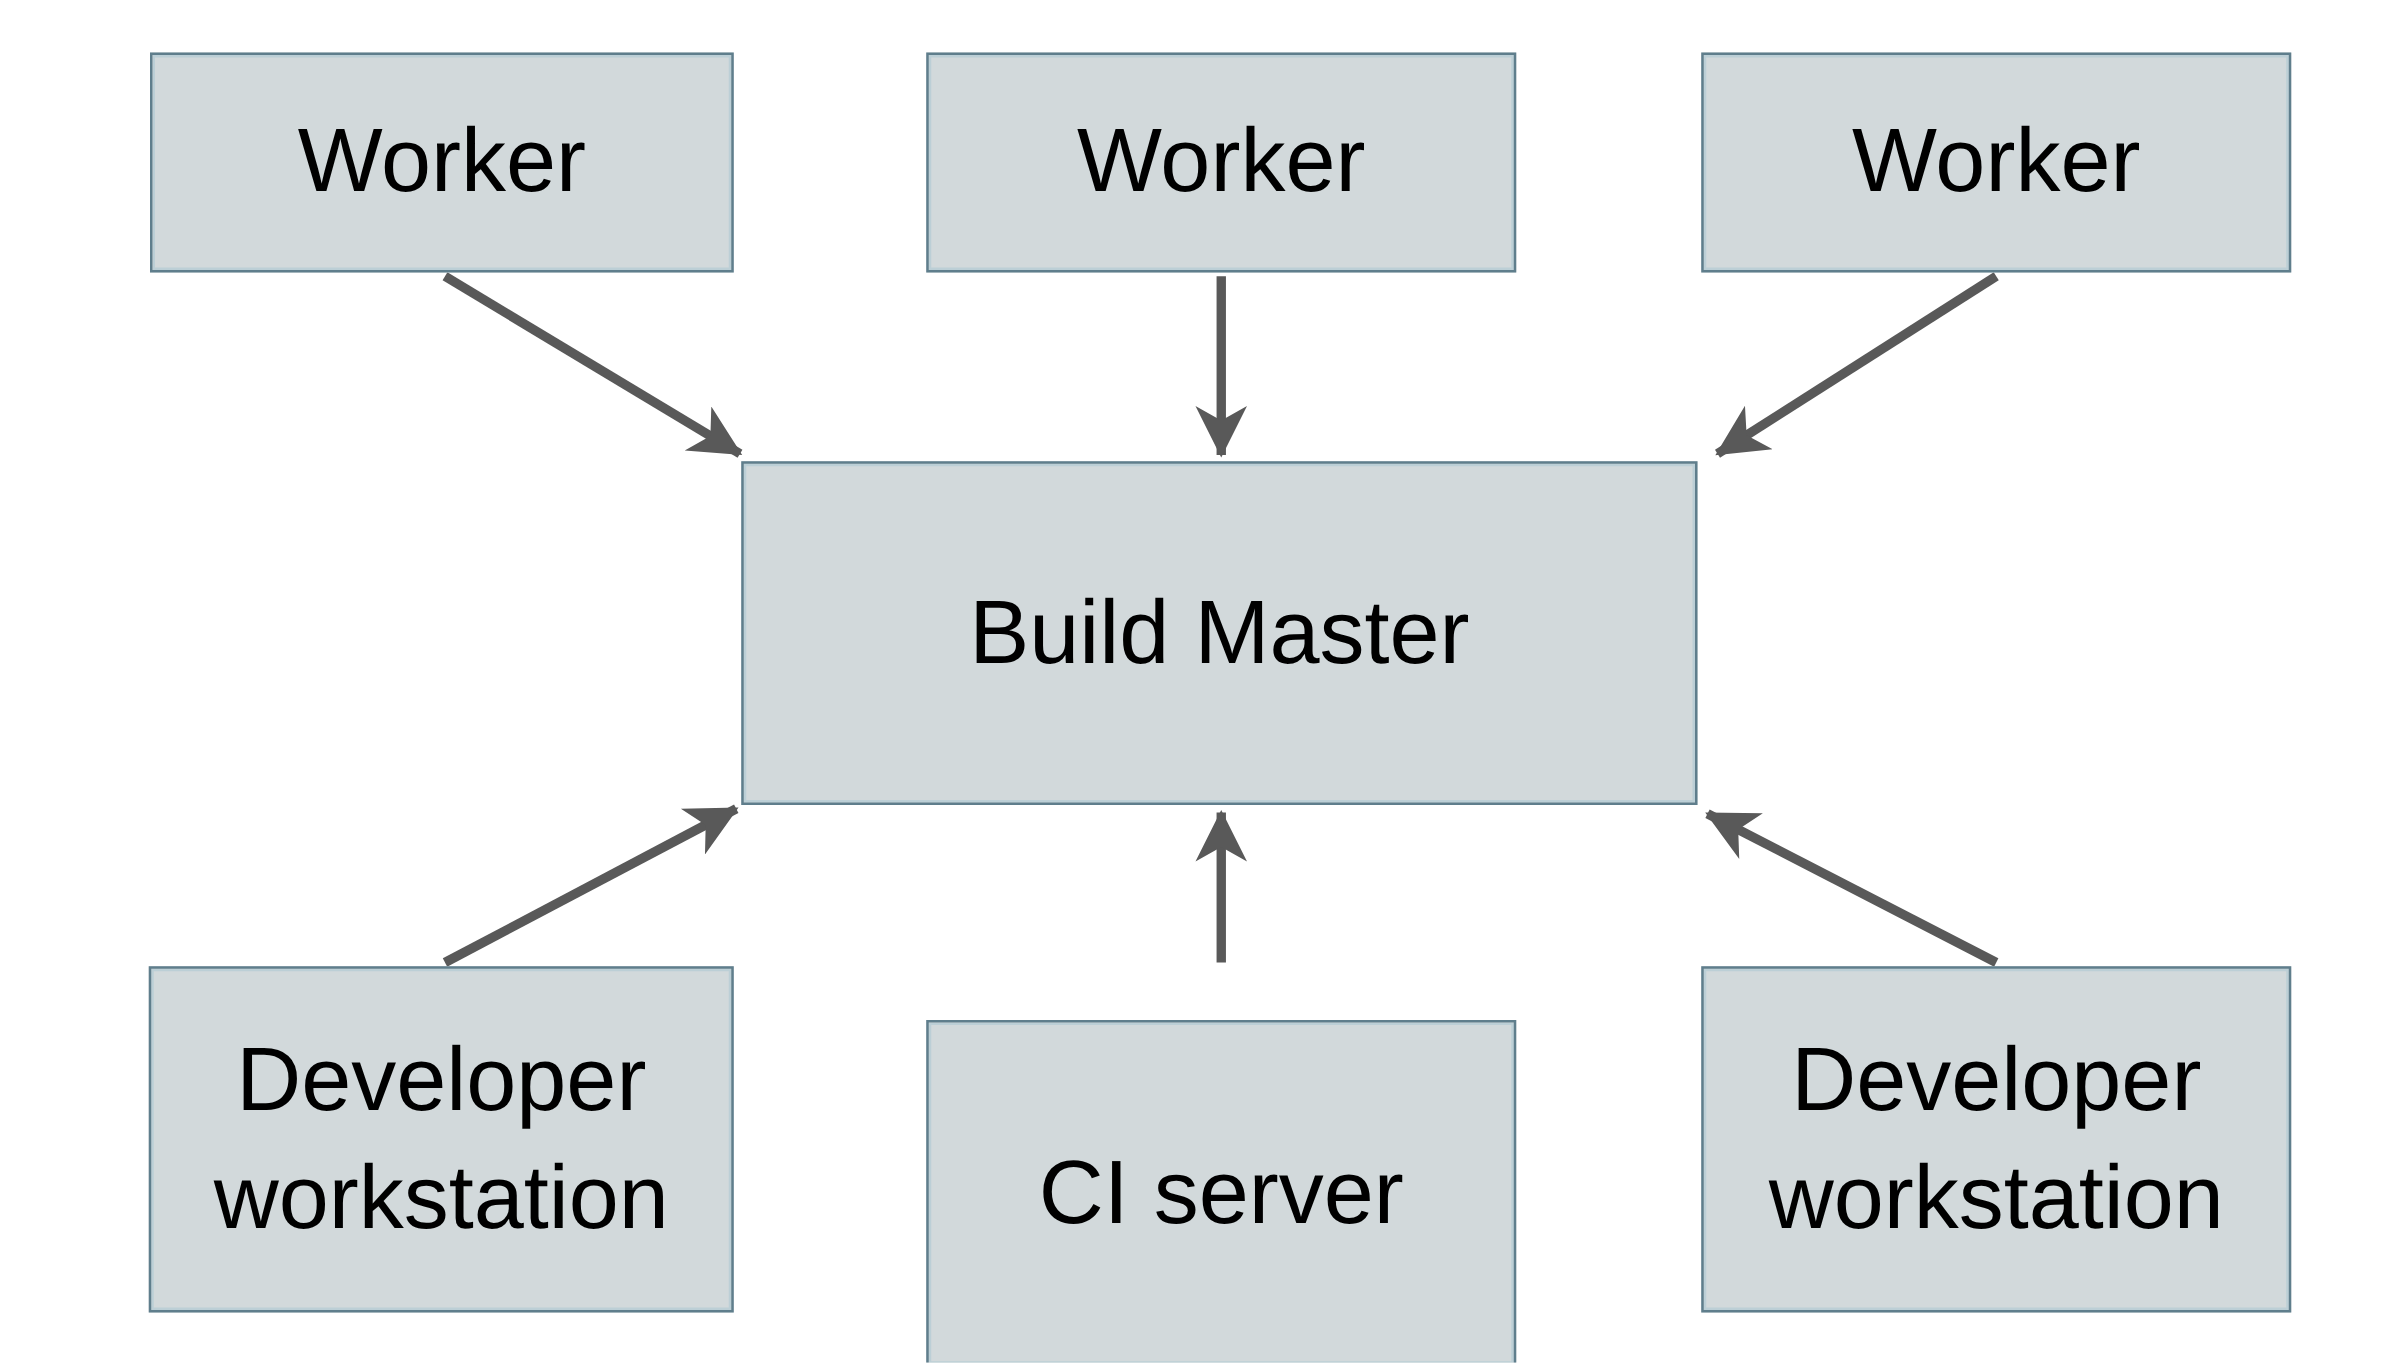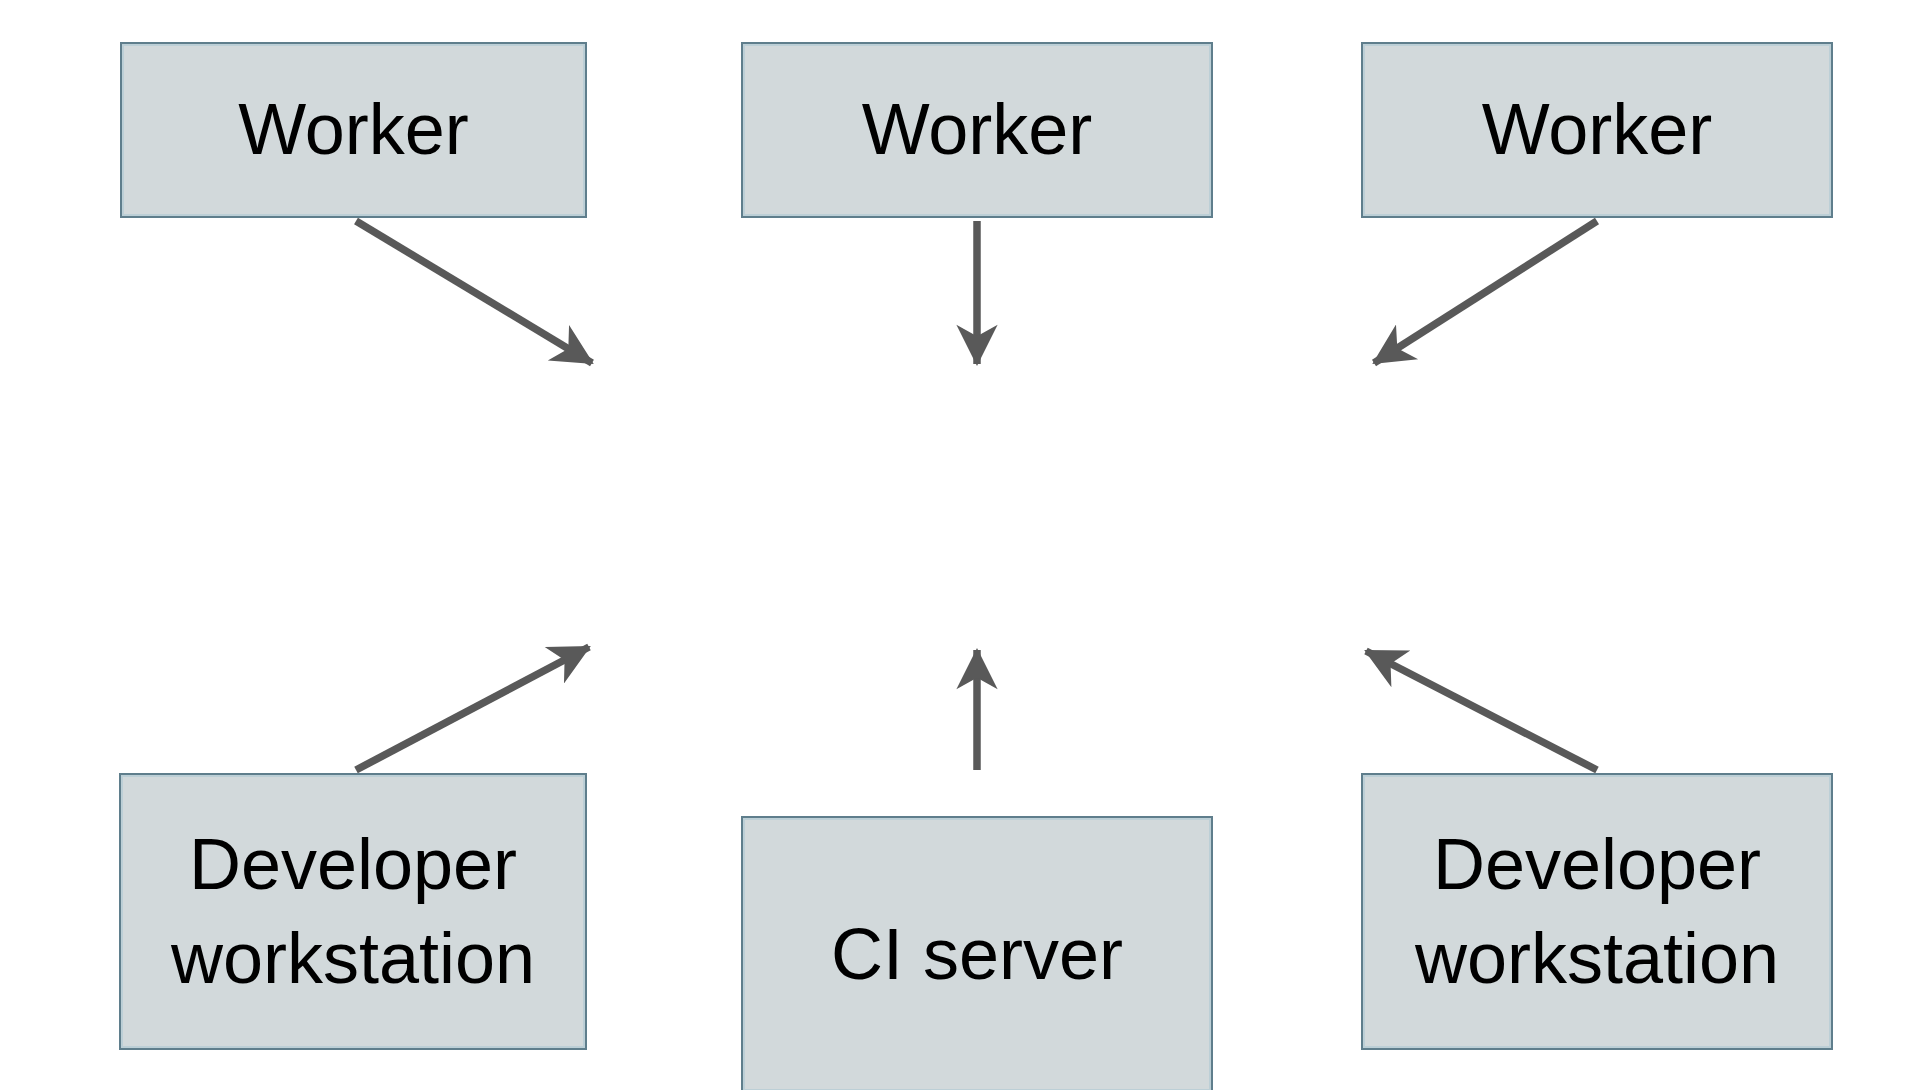--- a/index.html
+++ b/index.html
@@ -78,20 +78,23 @@
   </div>
 
   <div class="node" id="n-worker-2">
     <span class="node-label">Worker</span>
   </div>
 
   <div class="node" id="n-worker-3">
     <span class="node-label">Worker</span>
   </div>
 
+  <div class="node" id="n-build-master">
+    <span class="node-label">Build Master</span>
+  </div>
 
   <div class="node" id="n-dev-ws-1">
     <span class="node-label">Developer workstation</span>
   </div>
 
   <div class="node" id="n-ci-server">
     <span class="node-label">CI server</span>
   </div>
 
   <div class="node" id="n-dev-ws-2">

